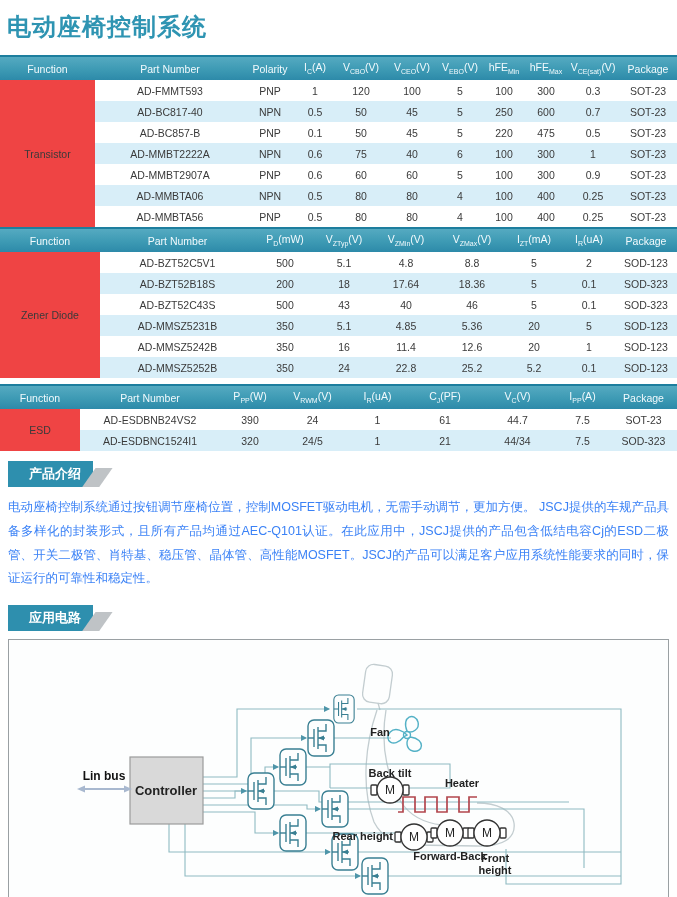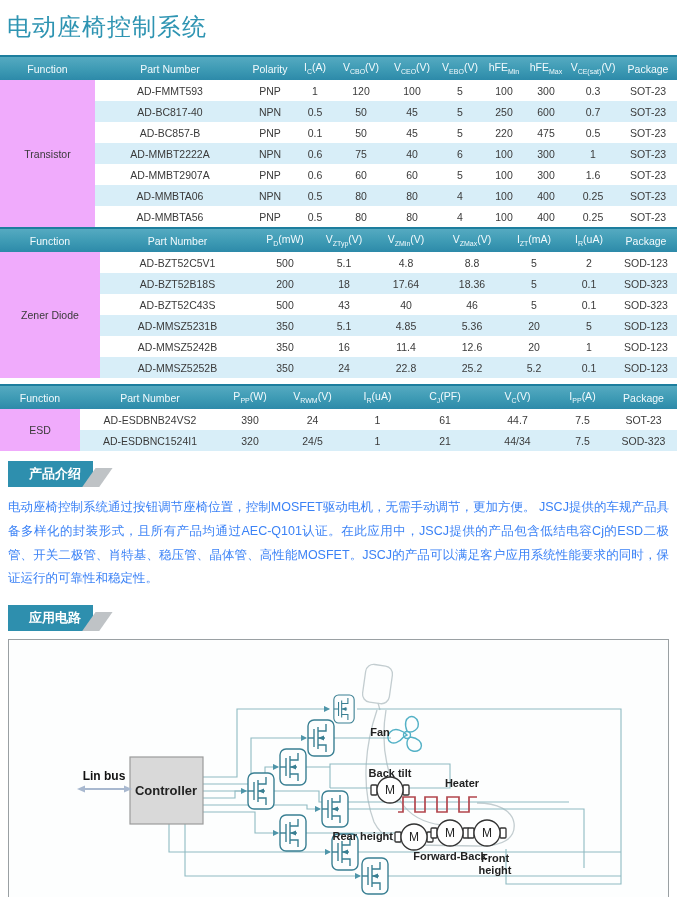--- a/index.html
+++ b/index.html
@@ -1,24 +1,24 @@
 <!DOCTYPE html>
 <html><head>
 <meta charset="utf-8">
 <style>
   html,body{margin:0;padding:0;background:#fff;}
   body{width:677px;height:897px;font-family:"Liberation Sans","DejaVu Sans",sans-serif;position:relative;overflow:hidden;}
-  .page-title{color:#2e94b2;font-size:24px;font-weight:normal;margin:11px 0 12px 7px;letter-spacing:1px;}
+  .page-title{color:#2e94b2;font-size:24px;font-weight:bold;margin:11px 0 12px 7px;letter-spacing:1px;}
   table{border-collapse:collapse;width:677px;table-layout:fixed;}
   thead th{background:linear-gradient(180deg,#55aac1 0%,#3d9ab4 55%,#2d8aa9 100%);
     border-top:2px solid #1d7e9e;color:#f2fafd;font-weight:normal;font-size:10.5px;height:23px;padding:0;}
   thead th sub{font-size:7px;}
   td{font-size:10.5px;color:#3a3a3a;text-align:center;height:21px;padding:0;}
   tr.stripe td{background:#d8eef8;}
-  td.func{background:#f0abfc;}
+  td.func{background:#ef4444;}
   table.t2{margin-top:6px;}
   .t0 th:nth-child(1){width:95px}.t0 th:nth-child(2){width:150px}.t0 th:nth-child(3){width:50px}
   .t0 th:nth-child(4){width:40px}.t0 th:nth-child(5){width:52px}.t0 th:nth-child(6){width:50px}
   .t0 th:nth-child(7){width:46px}.t0 th:nth-child(8){width:42px}.t0 th:nth-child(9){width:42px}
   .t0 th:nth-child(10){width:52px}.t0 th:nth-child(11){width:58px}
   .t1 th:nth-child(1){width:100px}.t1 th:nth-child(2){width:155px}.t1 th:nth-child(3){width:60px}
   .t1 th:nth-child(4){width:58px}.t1 th:nth-child(5){width:66px}.t1 th:nth-child(6){width:66px}
   .t1 th:nth-child(7){width:58px}.t1 th:nth-child(8){width:52px}.t1 th:nth-child(9){width:62px}
   .t2 th:nth-child(1){width:80px}.t2 th:nth-child(2){width:140px}.t2 th:nth-child(3){width:60px}
   .t2 th:nth-child(4){width:65px}.t2 th:nth-child(5){width:65px}.t2 th:nth-child(6){width:70px}
@@ -108,21 +108,21 @@
       </tr>
       <tr>
         <td>AD-MMBT2907A</td>
         <td>PNP</td>
         <td>0.6</td>
         <td>60</td>
         <td>60</td>
         <td>5</td>
         <td>100</td>
         <td>300</td>
-        <td>1.6</td>
+        <td>0.9</td>
         <td>SOT-23</td>
       </tr>
       <tr class="stripe">
         <td>AD-MMBTA06</td>
         <td>NPN</td>
         <td>0.5</td>
         <td>80</td>
         <td>80</td>
         <td>4</td>
         <td>100</td>

